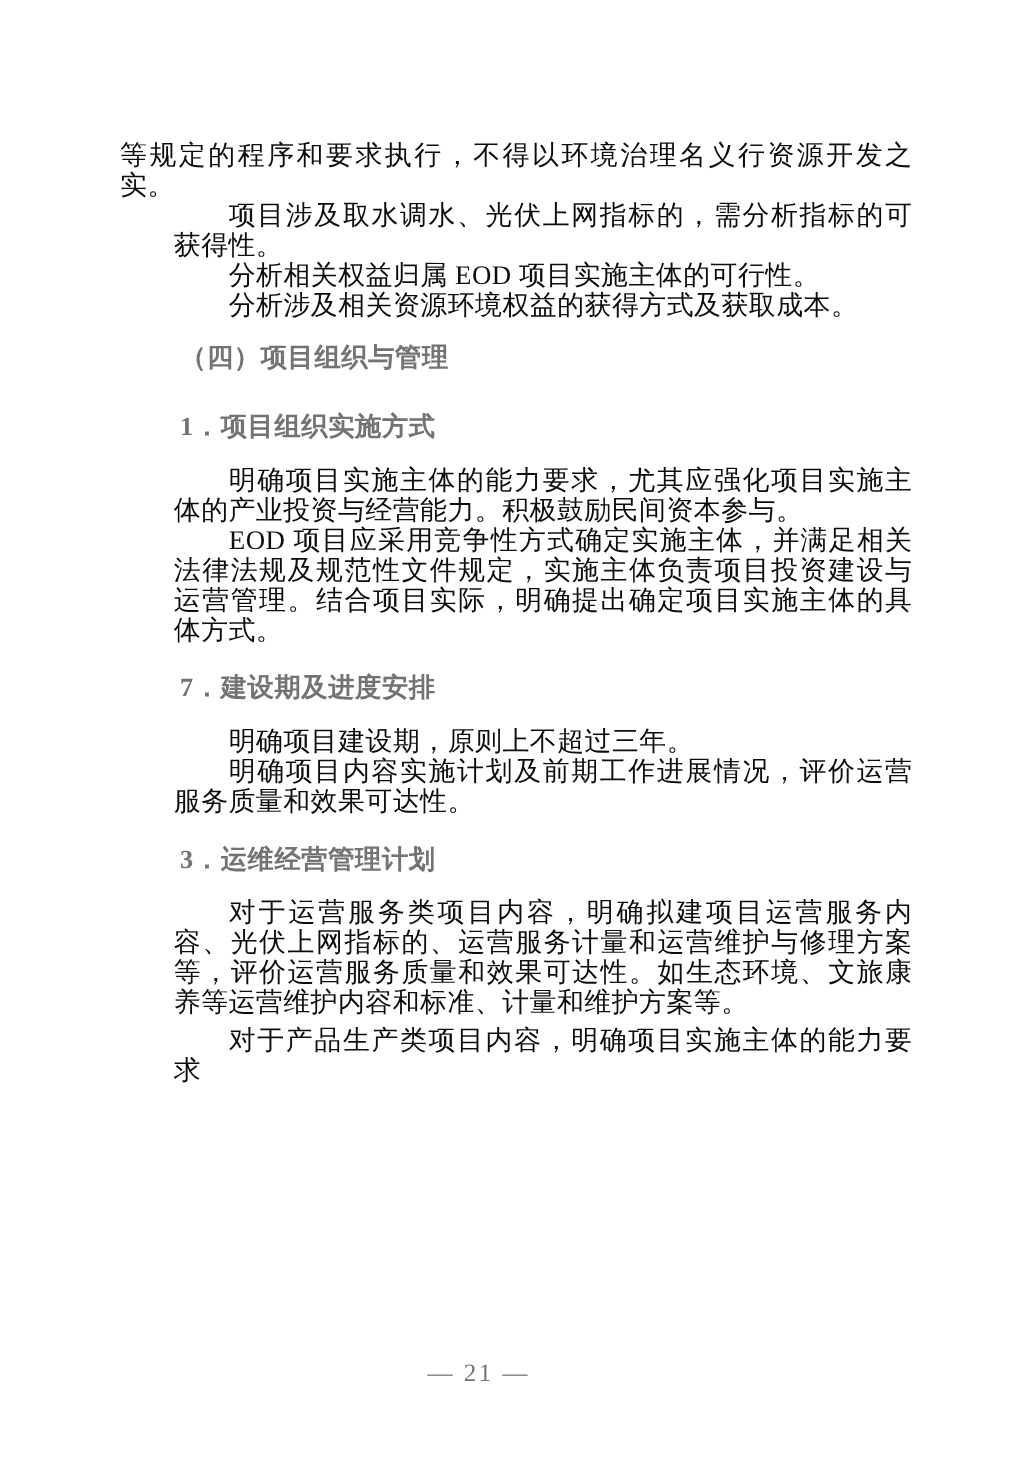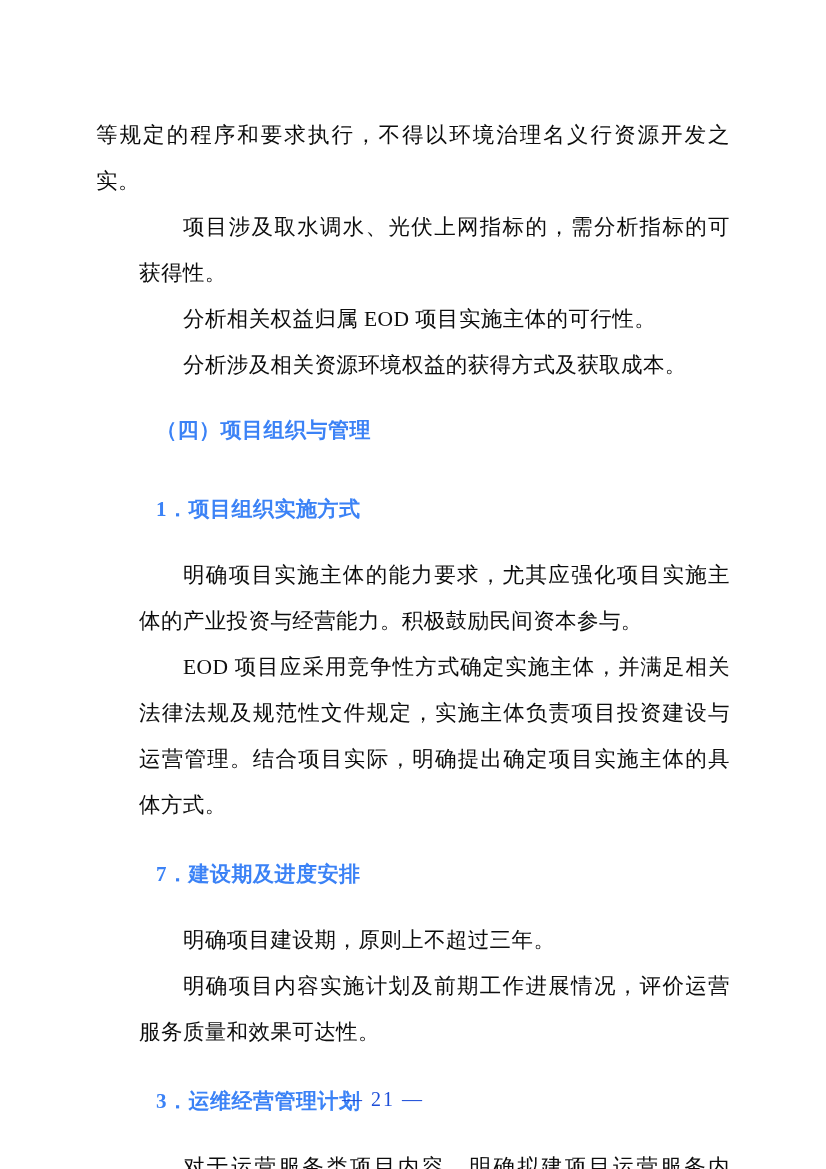--- a/index.html
+++ b/index.html
@@ -18,52 +18,52 @@
   }
   .content {
     position: absolute;
     left: 96px;
     top: 112px;
     width: 634px;
   }
   .para {
     font-family: "Liberation Serif", "DejaVu Serif", serif;
     font-size: 21.5px;
-    line-height: 46px;
+    line-height: 24px;
     color: #0d0d0d;
     text-align: justify;
     text-justify: inter-ideograph;
     margin: 0;
     letter-spacing: 0.4px;
   }
   .indent {
     text-indent: 44px;
     margin-left: 43px;
   }
   .heading {
     font-family: "Liberation Serif", "DejaVu Serif", serif;
     font-weight: bold;
     font-size: 21px;
     line-height: 41px;
-    color: #3b82f6;
-    margin: 16px;
+    color: #737373;
+    margin: 4px;
     text-indent: 44px;
     letter-spacing: 0.5px;
   }
   .gap-sm { height: 6px; }
   .gap-md { height: 10px; }
   .footer {
     position: absolute;
     left: 0;
     right: 0;
     bottom: 58px;
     text-align: center;
     font-family: "Liberation Serif", "DejaVu Serif", serif;
     font-size: 20px;
-    color: #1d4ed8;
+    color: #737373;
     letter-spacing: 2px;
     padding-right: 60px;
   }
 </style>
 </head>
 <body>
 
 <div class="page">
   <div class="content">
 

